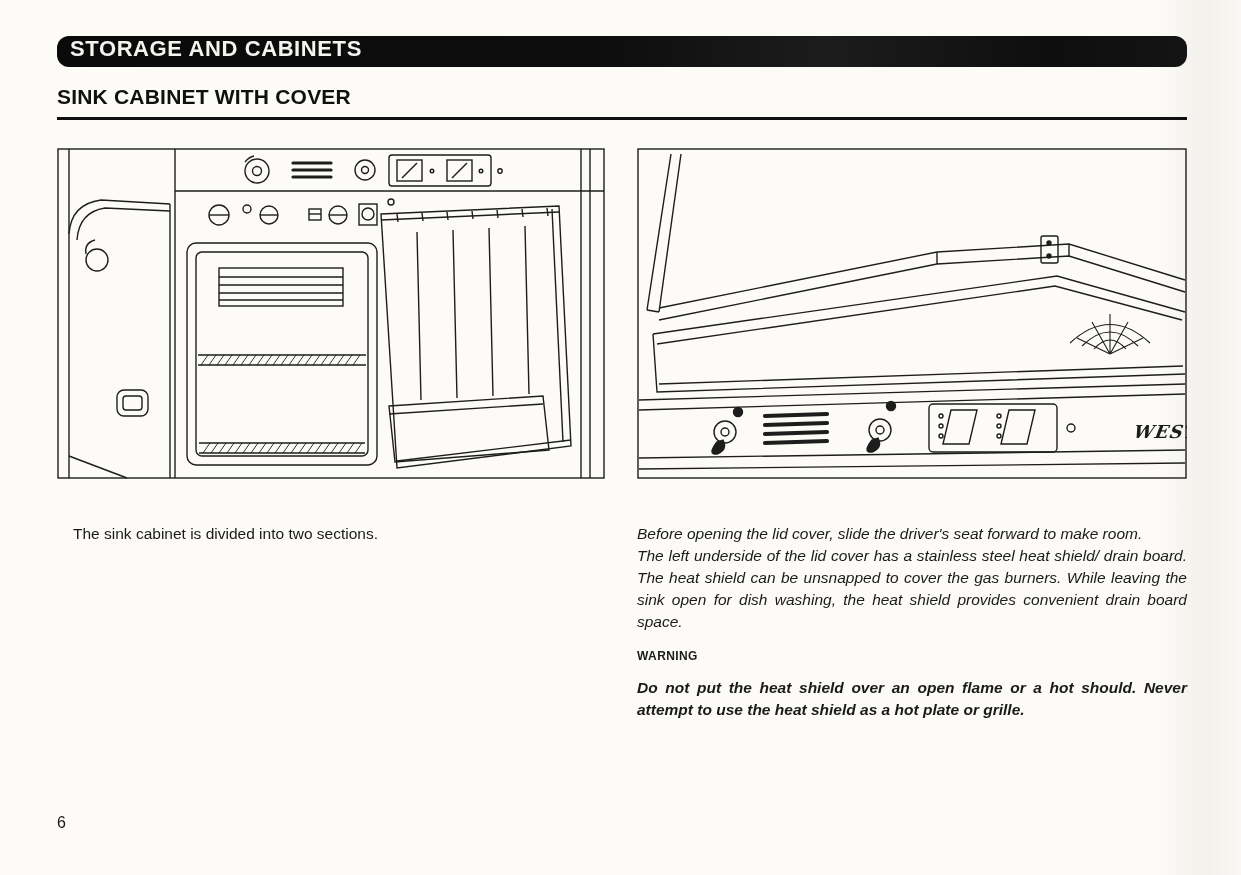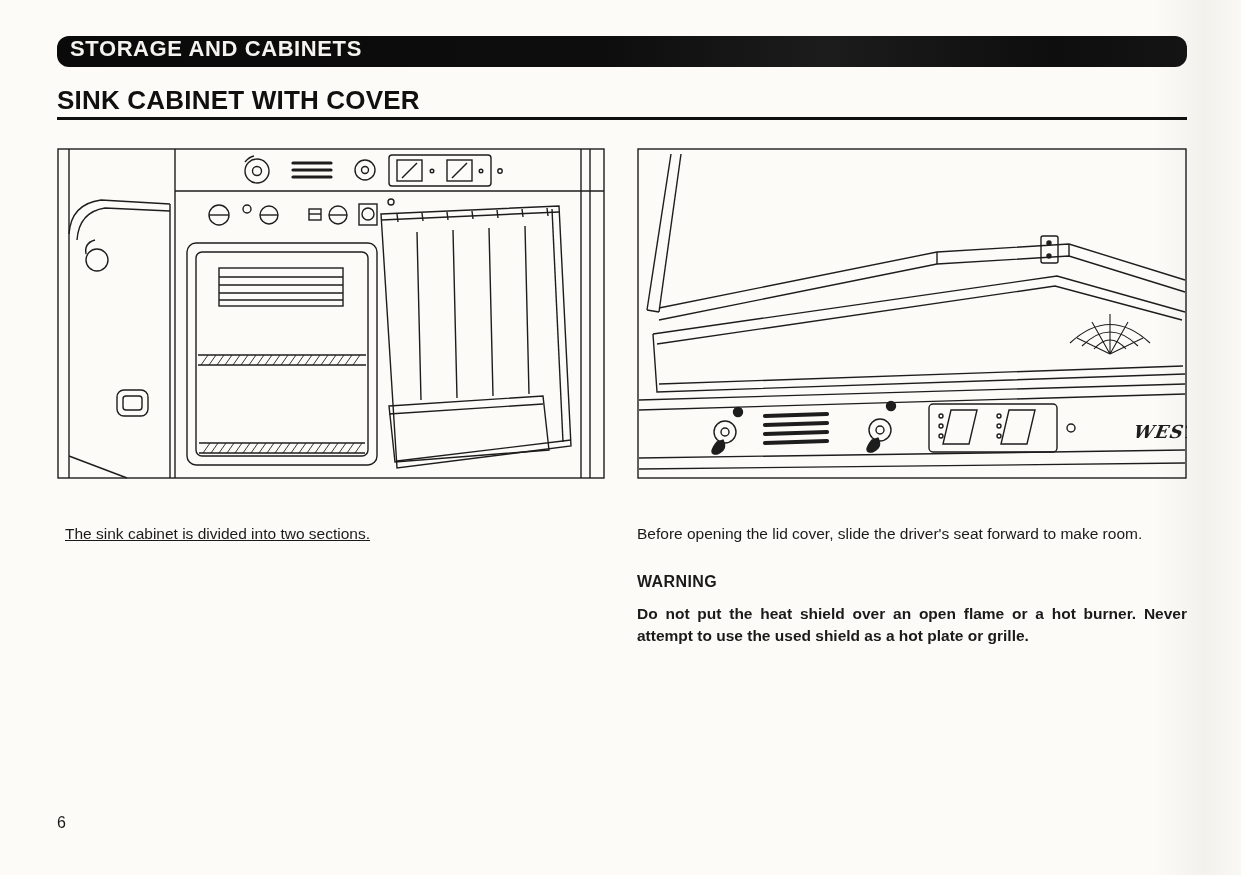--- a/index.html
+++ b/index.html
@@ -27,21 +27,21 @@
   }
   .title-bar .bar-text {
     color: #f4f3ef;
     font-size: 22px;
     font-weight: bold;
     letter-spacing: 0.6px;
   }
   .section-title {
     position: absolute;
     left: 57px; top: 85px;
-    font-size: 26px;
+    font-size: 21px;
     font-weight: bold;
     letter-spacing: 0.2px;
     color: #101010;
   }
   .heading-rule {
     position: absolute;
     left: 57px; top: 117px;
     width: 1130px; height: 3px;
     background: #101010;
     border: none;
@@ -57,25 +57,25 @@
   .col {
     position: absolute;
     top: 523px;
     font-size: 15.5px;
     line-height: 22px;
     text-align: justify;
     color: #1a1a1a;
   }
   .col-left  { left: 57px;  width: 548px; }
   .col-right { left: 637px; width: 550px; }
-  .col-left p  { margin: 0 0 9px 8px; text-decoration: underline; }
-  .col-right p { margin: 0; }
+  .col-left p  { margin: 0 0 9px 16px; }
+  .col-right p { margin: 0; font-style: italic; }
   .warning-heading {
-    margin-top: 26px;
-    font-size: 16px;
+    margin-top: 12px;
+    font-size: 12px;
     font-weight: bold;
     letter-spacing: 0.4px;
   }
   .warning-text {
     margin-top: 10px !important;
     font-weight: bold;
   }
   .page-number {
     position: absolute;
     left: 57px; top: 814px;
@@ -263,19 +263,20 @@
       </g>
     </svg>
   </figure>
 
   <section class="col col-left">
     <p>The sink cabinet is divided into two sections.</p>
   </section>
 
   <section class="col col-right">
     <p>Before opening the lid cover, slide the driver's seat forward to make room.</p>
+    <p>The left underside of the lid cover has a stainless steel heat shield/ drain board. The heat shield can be unsnapped to cover the gas burners. While leaving the sink open for dish washing, the heat shield provides convenient drain board space.</p>
     <h3 class="warning-heading">WARNING</h3>
-    <p class="warning-text">Do not put the heat shield over an open flame or a hot burner. Never attempt to use the used shield as a hot plate or grille.</p>
+    <p class="warning-text">Do not put the heat shield over an open flame or a hot should. Never attempt to use the heat shield as a hot plate or grille.</p>
   </section>
 
   <div class="page-number">6</div>
 
 </div>
 
 </body></html>

